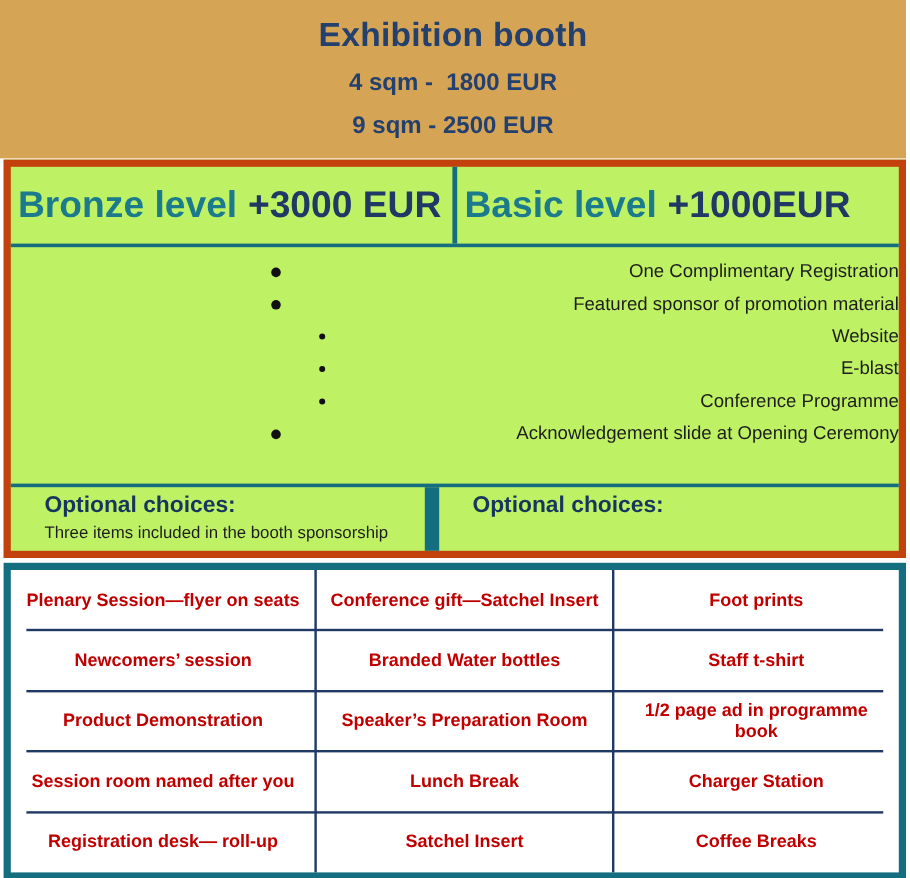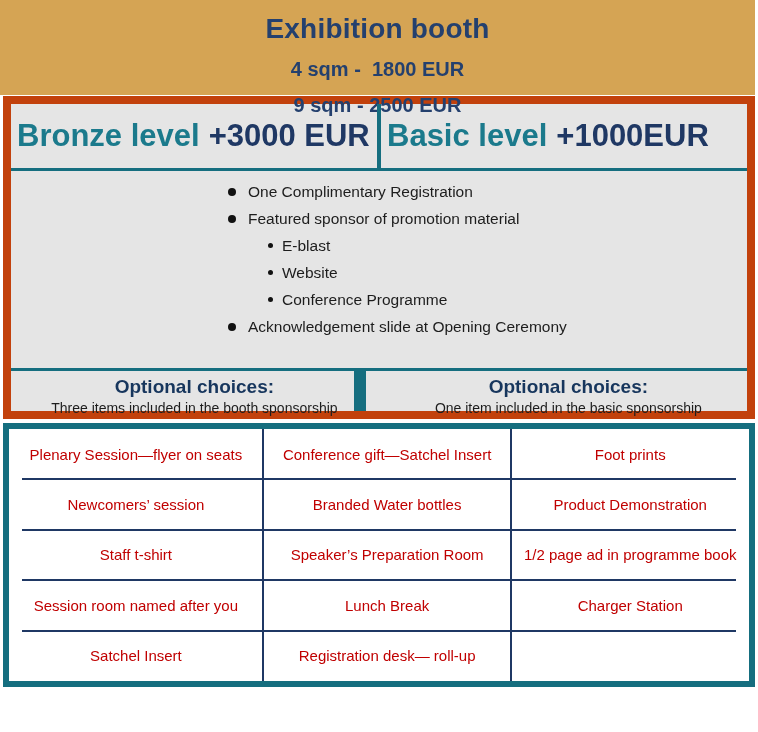--- a/index.html
+++ b/index.html
@@ -5,21 +5,21 @@
   html, body { margin: 0; padding: 0; }
   body {
     width: 758px; height: 732px;
     background: #ffffff;
     font-family: "Liberation Sans", "DejaVu Sans", sans-serif;
     overflow: hidden;
   }
 
   
   .gold-header {
-    height: 95px;
+    height: 132px;
     margin-right: 3px;
     background: #D5A454;
     text-align: center;
     color: #24406E;
   }
   .header-title {
     padding-top: 13px;
     font-size: 28px;
     font-weight: bold;
     letter-spacing: 0.2px;
@@ -28,22 +28,22 @@
     margin-top: 13px;
     font-size: 20px;
     font-weight: bold;
     color: #24406E;
     white-space: pre-wrap;
   }
 
   
   .main-box {
     margin: 1px 3px 0 3px;
-    border: 8px solid #c2410c;
-    background: #e5e5e5;
+    border: 6px solid #c2410c;
+    background: #bef264;
   }
   .level-row {
     display: flex;
     height: 64px;
     border-bottom: 3px solid #156E7F;
   }
   .level-cell {
     flex: 1 1 50%;
     display: flex;
     align-items: center;
@@ -62,36 +62,37 @@
     border-bottom: 3px solid #156E7F;
     padding-top: 12px;
     box-sizing: border-box;
     color: #1D1D1D;
     font-size: 15.5px;
   }
   .b-item {
     position: relative;
     margin: 0 0 10px 237px;
     line-height: 17px;
+    text-align: right;
   }
   .b-item .dot {
     position: absolute;
     left: -20px; top: 5px;
     width: 8px; height: 8px;
     background: #111;
     border-radius: 50%;
   }
   .b-item.sub { margin-left: 271px; }
   .b-item.sub .dot {
     left: -14px; top: 6px;
     width: 5px; height: 5px;
   }
 
   
-  .optional-row { display: flex; height: 40px; text-align: center; }
+  .optional-row { display: flex; height: 53px; }
   .optional-cell {
     padding: 5px 4px 0 28px;
     box-sizing: border-box;
     flex: 1 1 auto;
   }
   .optional-cell.first {
     flex: 0 0 48.2%;
     border-right: 12px solid #156E7F;
   }
   .optional-heading {
@@ -116,21 +117,21 @@
     grid-auto-rows: 20%;
     background: #ffffff;
   }
   .option-cell {
     display: flex;
     align-items: center;
     justify-content: center;
     text-align: center;
     padding: 0 6px;
     color: #C00000;
-    font-weight: normal;
+    font-weight: bold;
     font-size: 15px;
     line-height: 17px;
   }
   .v-sep {
     position: absolute; top: 0; bottom: 0;
     width: 2px; background: #1F3864;
   }
   .v-sep.v1 { left: calc(34.3% - 1px); }
   .v-sep.v2 { left: calc(67.9% - 1px); }
   .h-sep {
@@ -168,64 +169,64 @@
     <div class="b-item">
       <span class="dot"></span>
       <span>One Complimentary Registration</span>
     </div>
     <div class="b-item">
       <span class="dot"></span>
       <span>Featured sponsor of promotion material</span>
     </div>
     <div class="b-item sub">
       <span class="dot"></span>
+      <span>Website</span>
+    </div>
+    <div class="b-item sub">
+      <span class="dot"></span>
       <span>E-blast</span>
-    </div>
-    <div class="b-item sub">
-      <span class="dot"></span>
-      <span>Website</span>
     </div>
     <div class="b-item sub">
       <span class="dot"></span>
       <span>Conference Programme</span>
     </div>
     <div class="b-item">
       <span class="dot"></span>
       <span>Acknowledgement slide at Opening Ceremony</span>
     </div>
   </div>
 
   <div class="optional-row">
     <div class="optional-cell first">
       <div class="optional-heading">Optional choices:</div>
       <div class="optional-desc">Three items included in the booth sponsorship</div>
     </div>
     <div class="optional-cell">
       <div class="optional-heading">Optional choices:</div>
-      <div class="optional-desc">One item included in the basic sponsorship</div>
     </div>
   </div>
 
 </section>
 
 <section class="options-grid">
   <div class="option-cell">Plenary Session—flyer on seats</div>
   <div class="option-cell">Conference gift—Satchel Insert</div>
   <div class="option-cell">Foot prints</div>
   <div class="option-cell">Newcomers’ session</div>
   <div class="option-cell">Branded Water bottles</div>
+  <div class="option-cell">Staff t-shirt</div>
   <div class="option-cell">Product Demonstration</div>
-  <div class="option-cell">Staff t-shirt</div>
   <div class="option-cell">Speaker’s Preparation Room</div>
   <div class="option-cell">1/2 page ad in programme book</div>
   <div class="option-cell">Session room named after you</div>
   <div class="option-cell">Lunch Break</div>
   <div class="option-cell">Charger Station</div>
+  <div class="option-cell">Registration desk— roll-up</div>
   <div class="option-cell">Satchel Insert</div>
-  <div class="option-cell">Registration desk— roll-up</div>
+  <div class="option-cell">Coffee Breaks</div>
 
   <div class="v-sep v1"></div>
   <div class="v-sep v2"></div>
   <div class="h-sep h1"></div>
   <div class="h-sep h2"></div>
   <div class="h-sep h3"></div>
   <div class="h-sep h4"></div>
 </section>
 
 </body></html>

